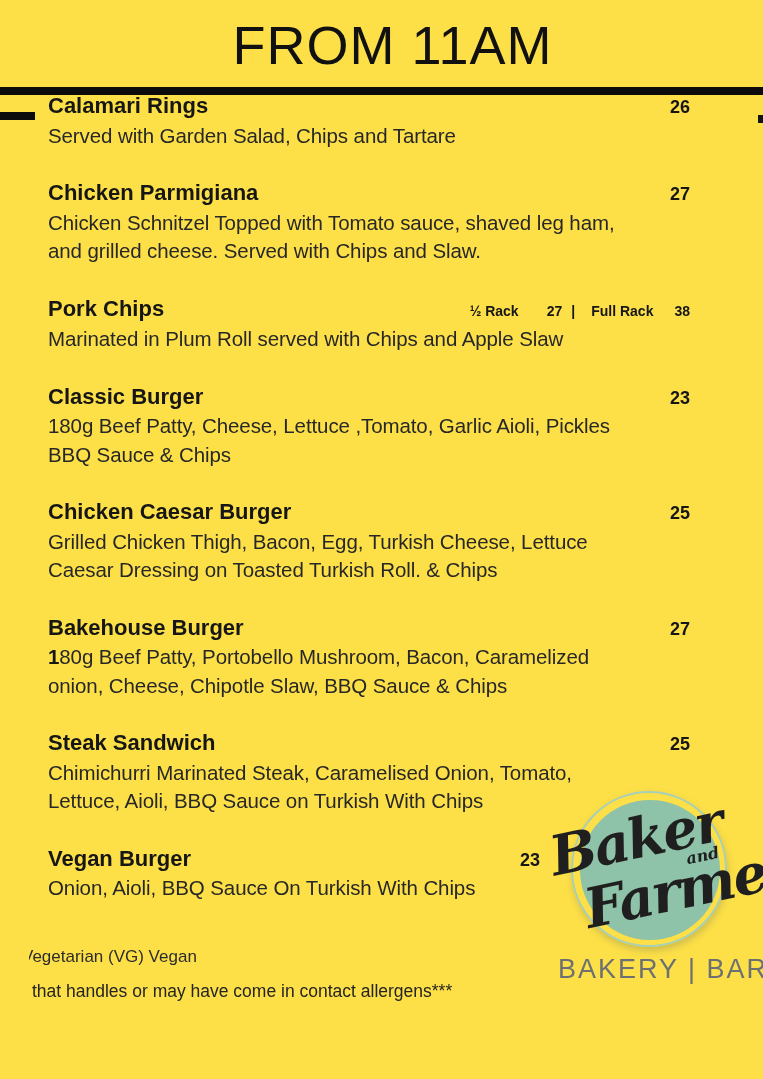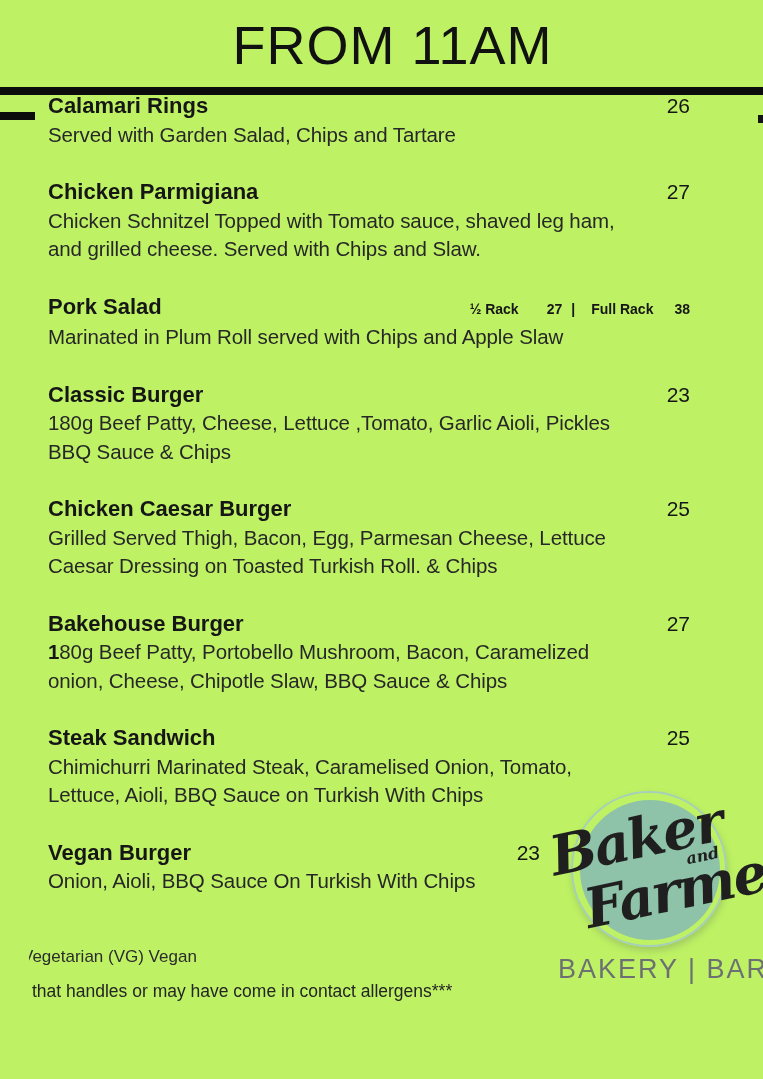--- a/index.html
+++ b/index.html
@@ -6,21 +6,21 @@
     margin: 0; padding: 0;
     width: 763px; height: 1079px;
     background: #ffffff;
     overflow: hidden;
     font-family: "Liberation Sans", sans-serif;
     -webkit-font-smoothing: antialiased;
   }
   .page {
     position: relative;
     width: 763px; height: 1079px;
-    background: #bef264;
+    background: #fde047;
     overflow: hidden;
   }
 
   
   .menu-title {
     position: absolute;
     top: 14px; left: 0; width: 100%;
     text-align: center;
     transform: translateX(11px);
     font-size: 54px;
@@ -61,22 +61,22 @@
   }
   .item-name {
     font-size: 22px;
     font-weight: 700;
     color: #161616;
     white-space: nowrap;
   }
   .item-price {
     margin-left: auto;
     margin-right: 73px;
-    font-size: 21px;
-    font-weight: 400;
+    font-size: 18px;
+    font-weight: 700;
     color: #161616;
     white-space: nowrap;
   }
   .item-price.short { margin-right: 223px; }
   .price-options {
     margin-left: auto;
     margin-right: 73px;
     display: flex;
     align-items: baseline;
     font-size: 14px;
@@ -202,21 +202,21 @@
       <div class="item-row">
         <span class="item-name">Chicken Parmigiana</span>
         <span class="item-price">27</span>
       </div>
       <div class="desc-line">Chicken Schnitzel Topped with Tomato sauce, shaved leg ham,</div>
       <div class="desc-line">and grilled cheese. Served with Chips and Slaw.</div>
     </div>
 
     <div class="menu-item">
       <div class="item-row">
-        <span class="item-name">Pork Salad</span>
+        <span class="item-name">Pork Chips</span>
         <span class="price-options">
           <span>½ Rack</span>
           <span class="g28">27</span>
           <span class="g9">|</span>
           <span class="g16">Full Rack</span>
           <span class="g21">38</span>
         </span>
       </div>
       <div class="desc-line">Marinated in Plum Roll served with Chips and Apple Slaw</div>
     </div>
@@ -228,21 +228,21 @@
       </div>
       <div class="desc-line">180g Beef Patty, Cheese, Lettuce ,Tomato, Garlic Aioli, Pickles</div>
       <div class="desc-line">BBQ Sauce &amp; Chips</div>
     </div>
 
     <div class="menu-item">
       <div class="item-row">
         <span class="item-name">Chicken Caesar Burger</span>
         <span class="item-price">25</span>
       </div>
-      <div class="desc-line">Grilled Served Thigh, Bacon, Egg, Parmesan Cheese, Lettuce</div>
+      <div class="desc-line">Grilled Chicken Thigh, Bacon, Egg, Turkish Cheese, Lettuce</div>
       <div class="desc-line">Caesar Dressing on Toasted Turkish Roll. &amp; Chips</div>
     </div>
 
     <div class="menu-item">
       <div class="item-row">
         <span class="item-name">Bakehouse Burger</span>
         <span class="item-price">27</span>
       </div>
       <div class="desc-line"><b>1</b><span>80g Beef Patty, Portobello Mushroom, Bacon, Caramelized</span></div>
       <div class="desc-line">onion, Cheese, Chipotle Slaw, BBQ Sauce &amp; Chips</div>

